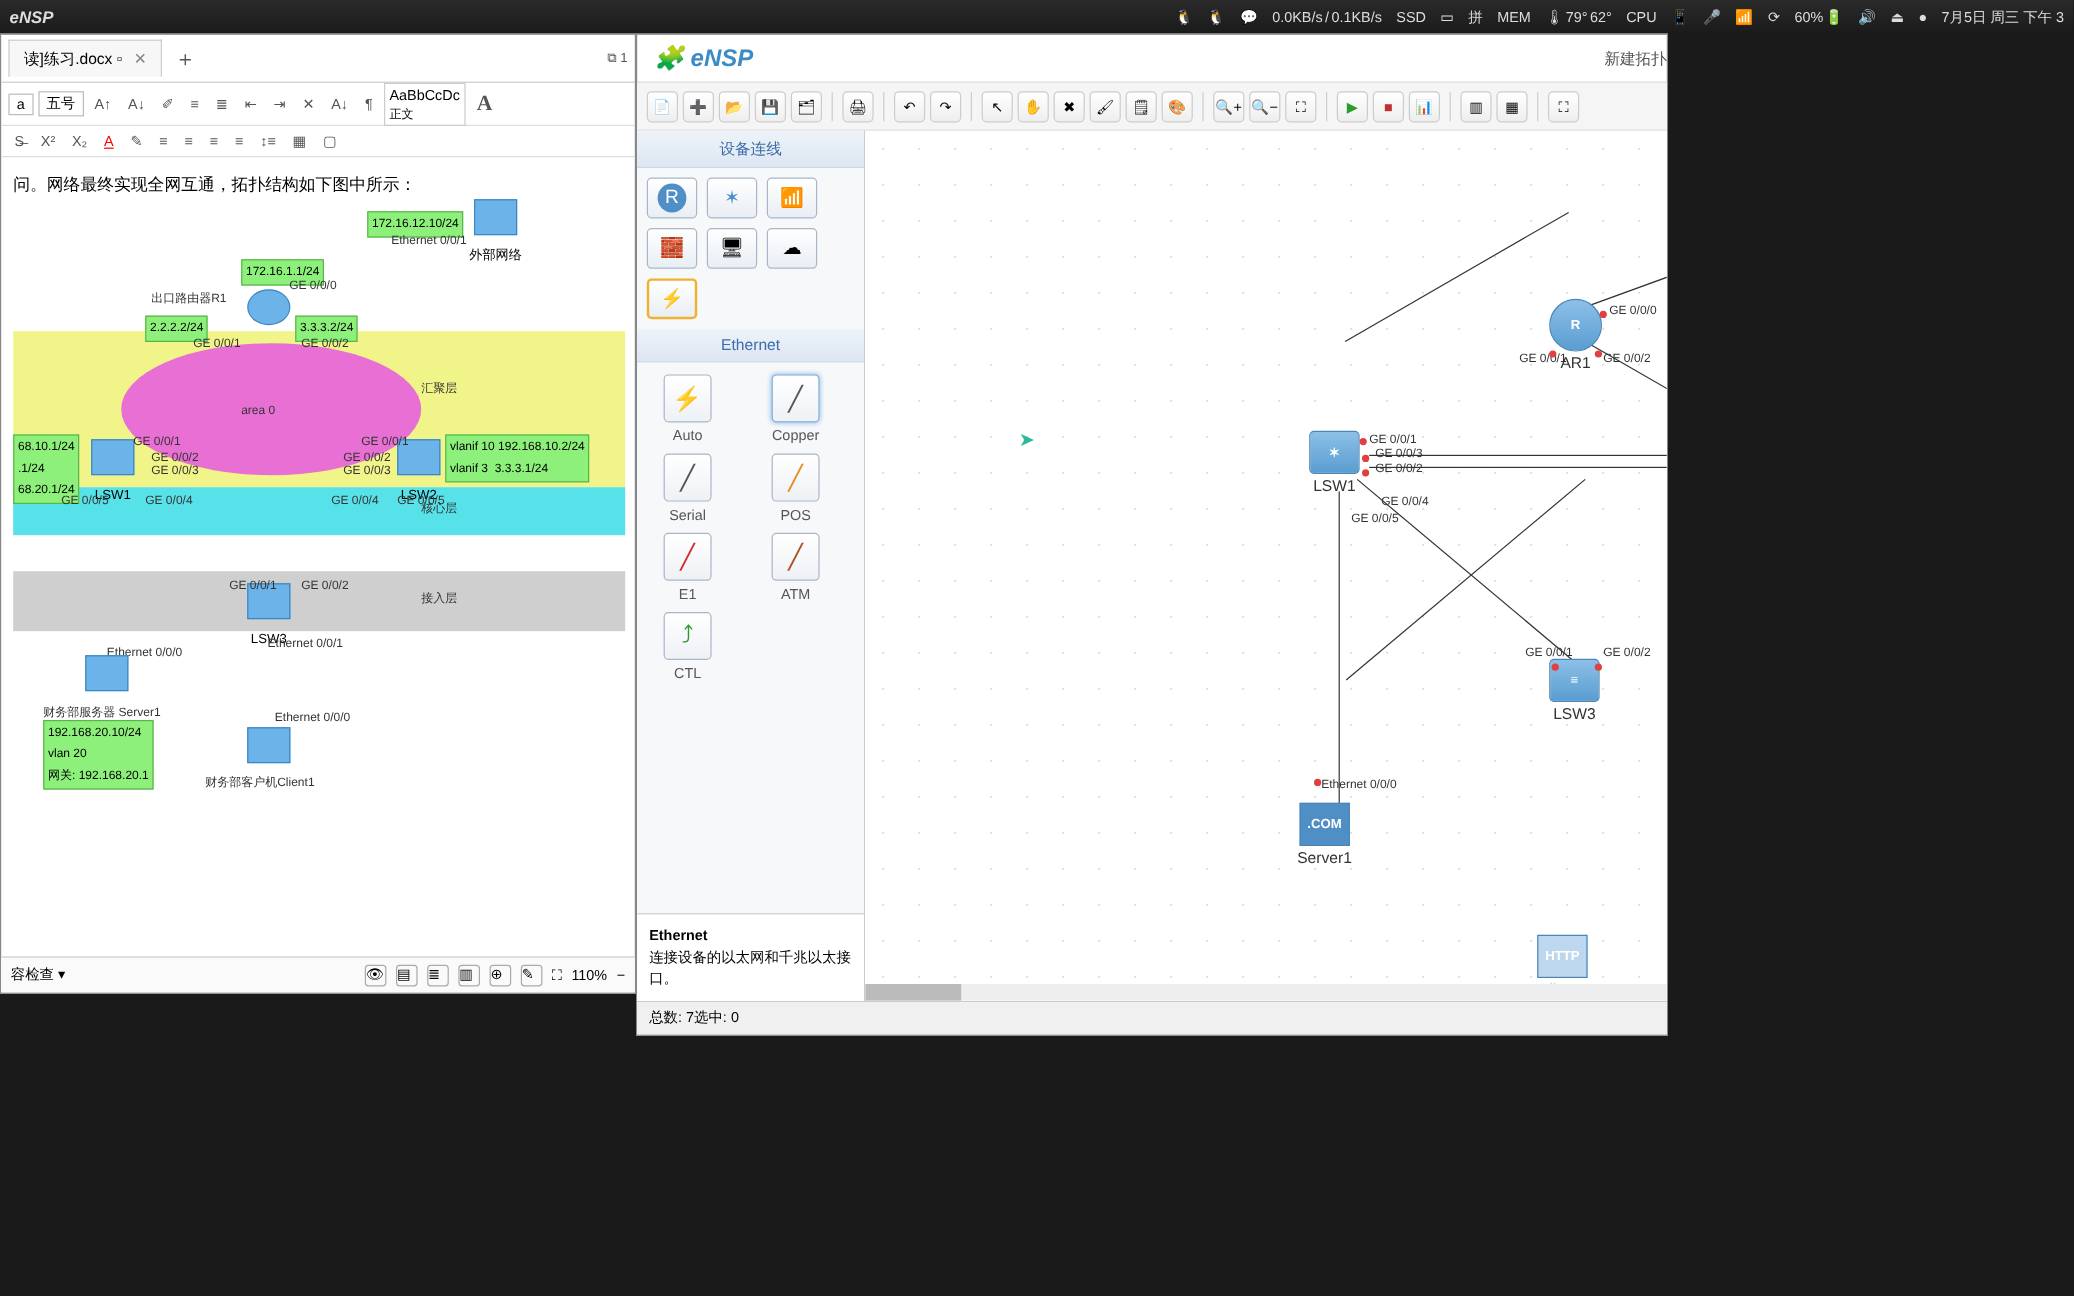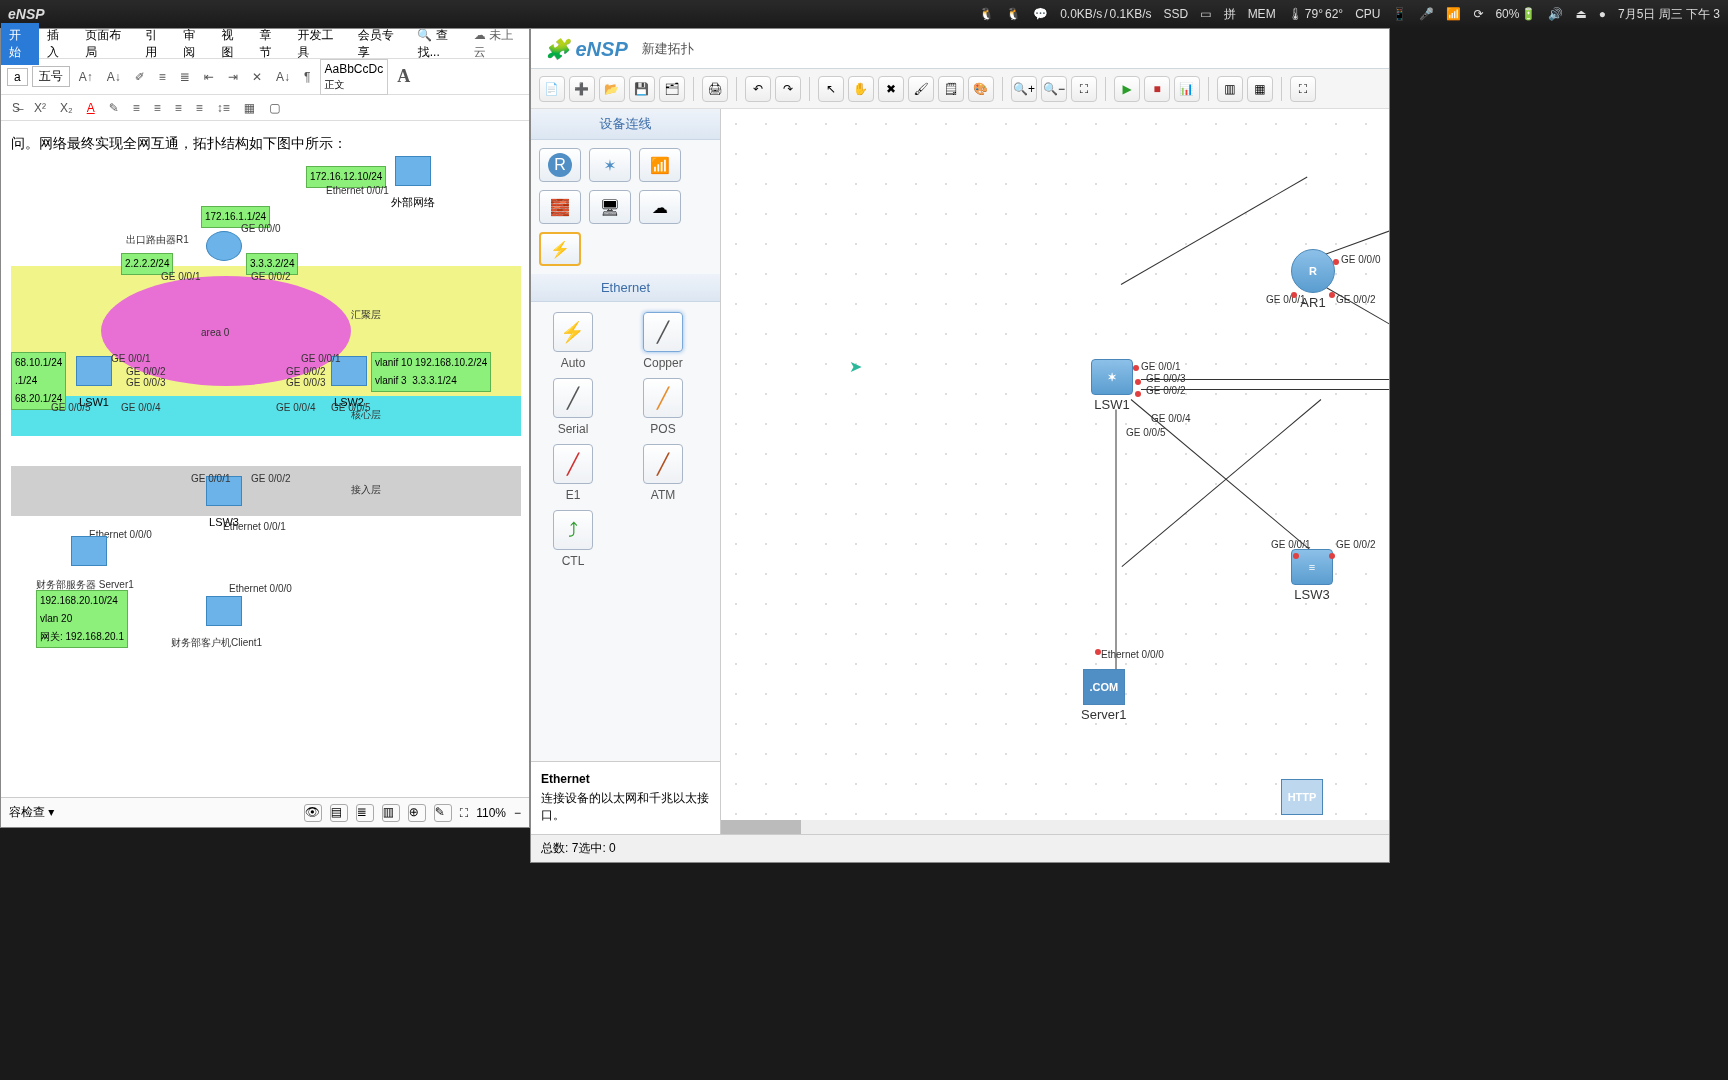--- a/index.html
+++ b/index.html
@@ -46,21 +46,21 @@
 .layer.gray { background: #cfcfcf; }
 .oval { position: absolute; background: #e86fd3; border-radius: 50%; }
 
 .wps-status { position: absolute; bottom: 0; left: 0; right: 0; height: 30px; border-top: 1px solid #ccc; display: flex; align-items: center; font-size: 12px; padding: 0 8px; background: #fafafa; }
 .wps-status .right { margin-left: auto; display: flex; gap: 8px; align-items: center; }
 .wps-status .iconbtn { width: 18px; height: 18px; border: 1px solid #aaa; border-radius: 3px; }
 
 
 .ensp-title { height: 40px; display: flex; align-items: center; border-bottom: 1px solid #cfd8dc; }
 .ensp-logo { font-size: 20px; font-weight: bold; color: #3d8bc5; padding: 0 14px; font-style: italic; }
-.ensp-title-center { flex: 1; text-align: left; font-size: 13px; color: #555; }
+.ensp-title-center { flex: 1; text-align: right; font-size: 13px; color: #555; }
 
 .ensp-toolbar { height: 40px; display: flex; align-items: center; gap: 4px; padding: 0 8px; border-bottom: 1px solid #ddd; background: #f5f5f5; }
 .tb-btn { width: 26px; height: 26px; border: 1px solid #ccc; border-radius: 4px; background: linear-gradient(#fff,#eee); display: inline-flex; align-items: center; justify-content: center; font-size: 12px; }
 .tb-sep { width: 1px; height: 24px; background: #ccc; margin: 0 4px; }
 
 .ensp-body { display: flex; height: calc(100% - 108px); }
 .ensp-side { width: 190px; border-right: 1px solid #ccc; display: flex; flex-direction: column; background: #f7f8fa; }
 .side-head { background: linear-gradient(#eef3fa,#dce6f2); text-align: center; padding: 6px; font-size: 13px; color: #3c6da8; border-bottom: 1px solid #cbd6e4; }
 .side-grid { display: flex; flex-wrap: wrap; padding: 8px; gap: 8px; }
 .side-item { width: 42px; height: 34px; border: 1px solid #a8b6c8; border-radius: 4px; background: linear-gradient(#fff,#e8eef4); display: flex; align-items: center; justify-content: center; }
@@ -110,34 +110,30 @@
     <span>⟳</span>
     <span><span>60%</span> 🔋</span>
     <span>🔊</span>
     <span>⏏</span>
     <span>●</span>
     <span>7月5日 周三 下午 3</span>
   </div>
 </div>
 
 <div class="pane pane-left">
-
-  <div class="wps-ribbon">
-    <span class="rib active">开始</span>
-    <span class="rib">插入</span>
-    <span class="rib">页面布局</span>
-    <span class="rib">引用</span>
-    <span class="rib">审阅</span>
-    <span class="rib">视图</span>
-    <span class="rib">章节</span>
-    <span class="rib">开发工具</span>
-    <span class="rib">会员专享</span>
-    <span class="rib">🔍 <span>查找...</span></span>
-    <span class="cloud">☁ <span>未上云</span></span>
-  </div>
+  <div class="wps-tabs">
+    <div class="wps-tab">
+      <span>读]练习.docx</span>
+      <span>▫</span>
+      <span class="close">✕</span>
+    </div>
+    <div class="wps-plus">＋</div>
+    <span class="wps-topr">⧉ 1</span>
+  </div>
+
 
   <div class="wps-tools">
     <span class="sel">a</span>
     <span class="sel">五号</span>
     <span class="btn">A↑</span>
     <span class="btn">A↓</span>
     <span class="btn">✐</span>
     <span class="btn">≡</span>
     <span class="btn">≣</span>
     <span class="btn">⇤</span>

